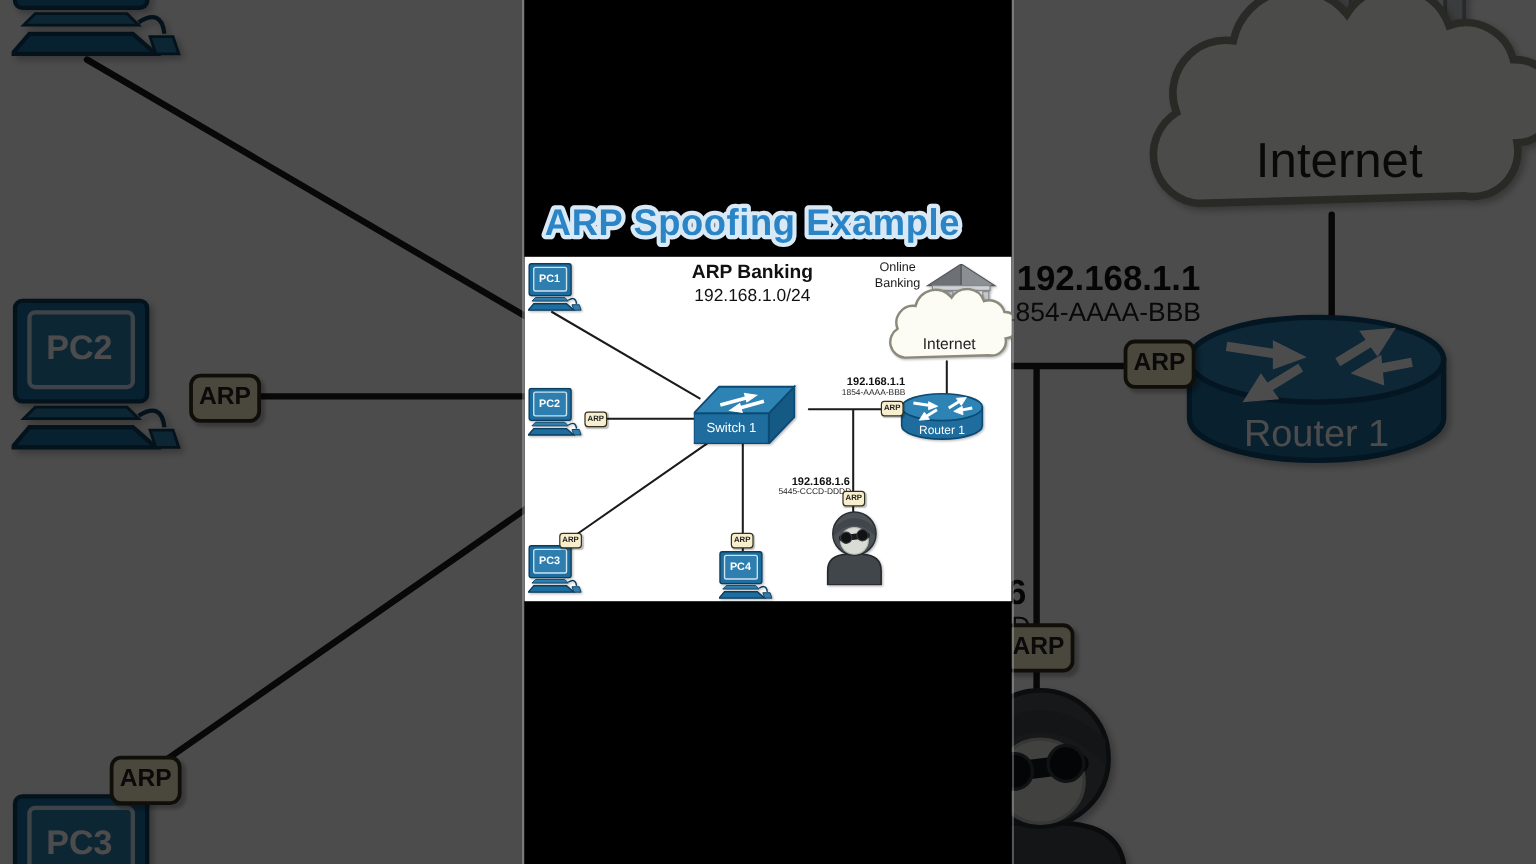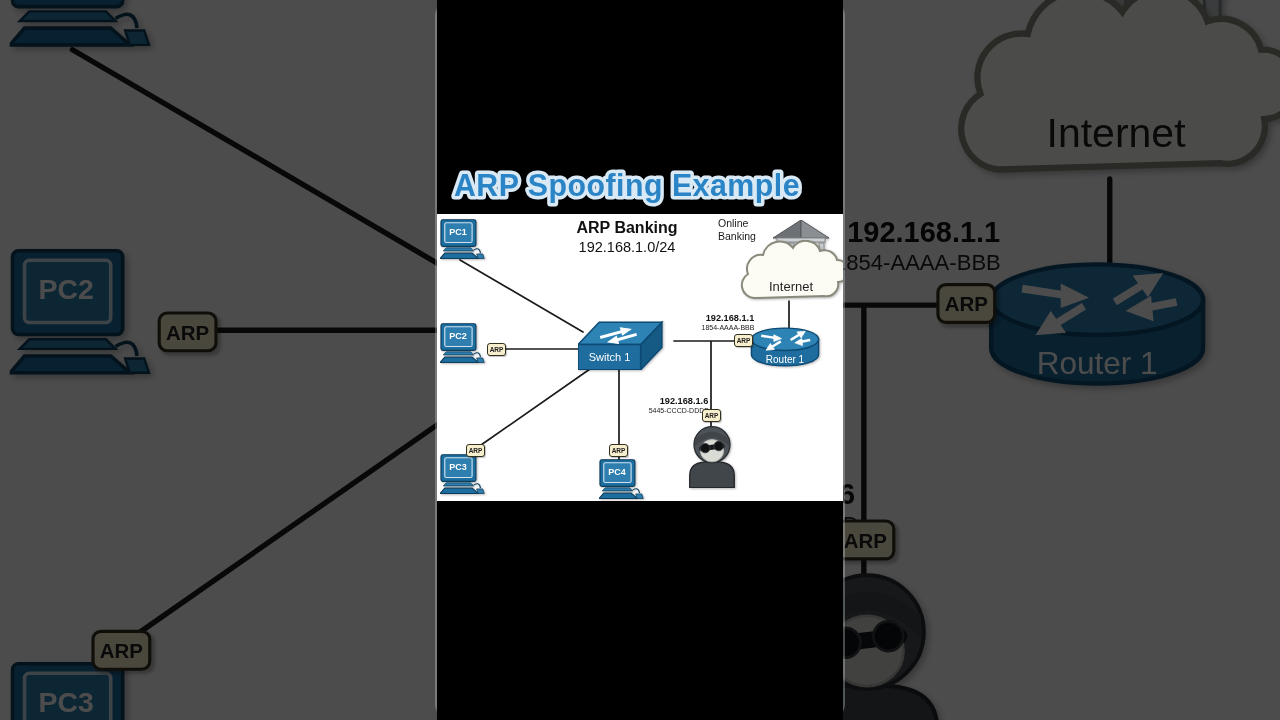--- a/index.html
+++ b/index.html
@@ -7,40 +7,40 @@
          font-family:"Liberation Sans",sans-serif;}
 
   
   .bg-layer{position:absolute;inset:0;}
   .bg-wrap{position:absolute;left:0;top:0;width:406px;height:720px;
            transform-origin:0 0;transform:translate(0,-770px) scale(3.1527);}
   .dim{position:absolute;inset:0;background:rgba(0,0,0,0.70);}
 
   
   .center-col{position:absolute;left:437px;top:0;width:406px;height:720px;
-              box-shadow:-2px 0 0 rgba(215,224,228,.32), 2px 0 0 rgba(215,224,228,.32);border-radius:16px;}
+              box-shadow:-2px 0 0 rgba(215,224,228,.32), 2px 0 0 rgba(215,224,228,.32);}
   .frame{position:relative;width:406px;height:720px;background:#000;overflow:hidden;}
 
   .title-svg{position:absolute;left:0;top:160px;width:406px;height:50px;}
   .title-svg text{font-family:"Liberation Sans",sans-serif;font-weight:bold;font-size:31px;
                   fill:#2a84c6;stroke:#d9eaf6;stroke-width:7px;paint-order:stroke;
                   stroke-linejoin:round;letter-spacing:0.5px;}
 
   .panel{position:absolute;left:0;top:214px;width:406px;height:287px;background:#ffffff;}
   .wires{position:absolute;left:0;top:0;width:406px;height:287px;}
 
   .abs{position:absolute;}
   .node{position:absolute;}
   .node svg{position:absolute;left:0;top:0;width:100%;height:100%;
             filter:drop-shadow(1px 1.5px 1px rgba(0,0,0,0.28));}
 
   .d-head{left:90px;top:5px;width:200px;text-align:center;font-size:16px;
           font-weight:bold;color:#111;}
   .d-sub{left:90px;top:25px;width:200px;text-align:center;font-size:14.5px;color:#111;}
-  .ob{left:281px;top:3px;width:60px;font-size:10.5px;line-height:12.5px;
+  .ob{left:281px;top:3px;width:60px;text-align:center;font-size:10.5px;line-height:12.5px;
       color:#1a1a1a;white-space:pre-line;}
   .inet{left:22px;top:39px;width:70px;text-align:center;font-size:13px;color:#1f1f1f;}
 
   .pc-label{position:absolute;left:4px;top:4px;width:28px;height:19px;line-height:19px;
             text-align:center;color:#fff;font-size:9px;font-weight:bold;}
   .sw-label{position:absolute;left:0;top:29px;width:63px;height:22px;line-height:22px;
             text-align:center;color:#fff;font-size:11px;}
   .rt-label{position:absolute;left:6px;top:28px;width:58px;height:14px;line-height:14px;
             text-align:center;color:#fff;font-size:10px;}
 

